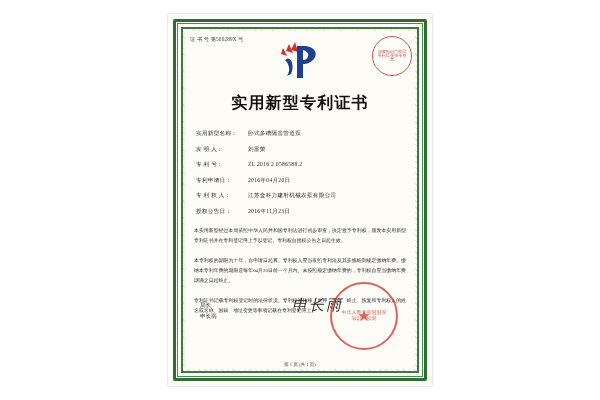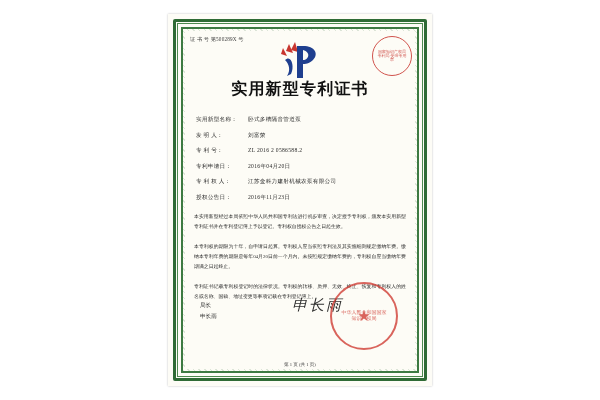--- a/index.html
+++ b/index.html
@@ -70,21 +70,21 @@
     color:#c8352f;font-size:4px;line-height:1.05;
     display:flex;align-items:center;justify-content:center;text-align:center;
     opacity:.85;
     padding:3px;box-sizing:border-box;
   }
   .title{
     text-align:center;
     font-size:16px;
     letter-spacing:1.2px;
     color:#111;
-    margin-top:36px;
+    margin-top:50px;
     font-weight:bold;
     font-family:"DejaVu Serif", serif;
   }
   .fields{
     margin-top:16px;
     padding-left:6px;
   }
   .field{
     font-size:5.6px;
     color:#2b2b2b;

